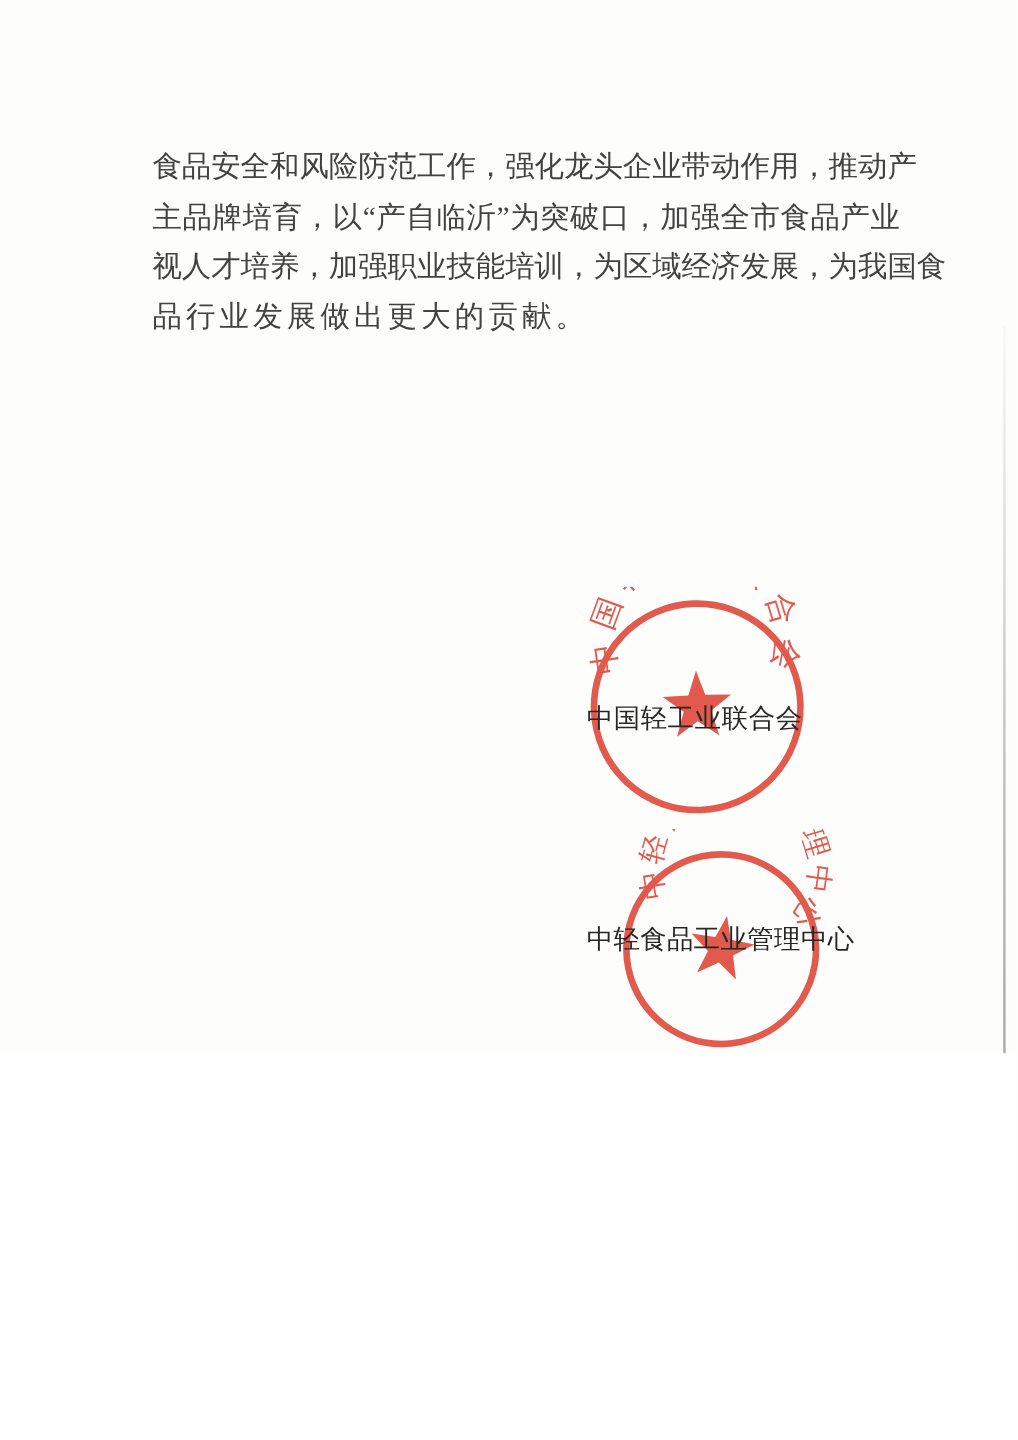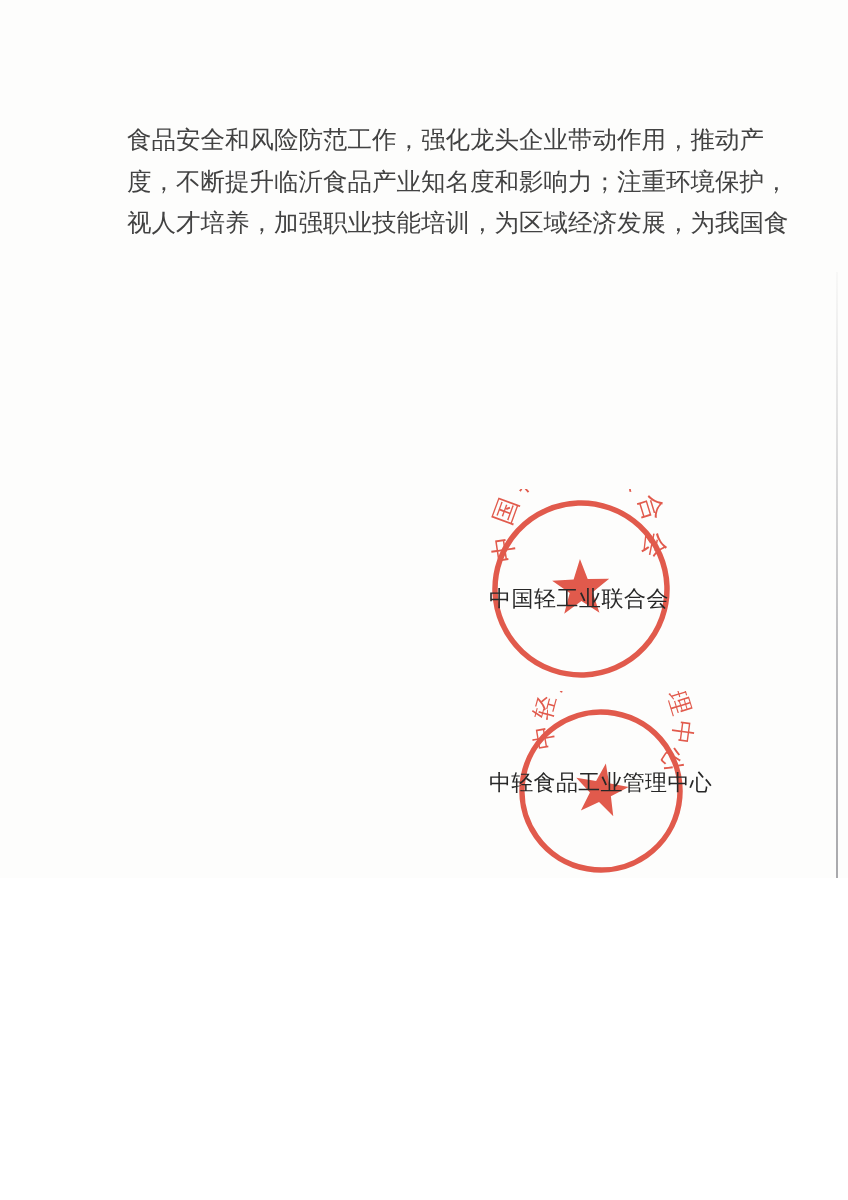--- a/index.html
+++ b/index.html
@@ -45,22 +45,23 @@
     background:rgba(120,120,125,0.25);border-radius:2px;z-index:1;
   }
 </style>
 </head>
 <body>
 
 <div class="page">
 
   <div class="body-text">
       <div class="line">食品安全和风险防范工作，强化龙头企业带动作用，推动产</div>
-      <div class="line">度，不断提升临沂食品产业知名度和影响力；注重环境保护，</div>
+      <div class="line">主品牌培育，以“产自临沂”为突破口，加强全市食品产业</div>
       <div class="line">视人才培养，加强职业技能培训，为区域经济发展，为我国食</div>
+      <div class="line last">品行业发展做出更大的贡献。</div>
     </div>
 
   <div class="stamp stamp1">
       <svg viewBox="-100 -100 200 200">
         <defs>
           <path id="seal-arc-0" d="M-62.12,-27.66 A68,68 0 1 1 62.12,-27.66"></path>
         </defs>
         <g transform="rotate(-2)" opacity="0.84">
           <circle r="86" cx="0" cy="0" fill="none" stroke="#dc3b2b" stroke-width="5.5"></circle>
           <path d="M0.00,-30.00L7.05,-9.71L28.53,-9.27L11.41,3.71L17.63,24.27L0.00,12.00L-17.63,24.27L-11.41,3.71L-28.53,-9.27L-7.05,-9.71Z" fill="#dc3b2b"></path>

